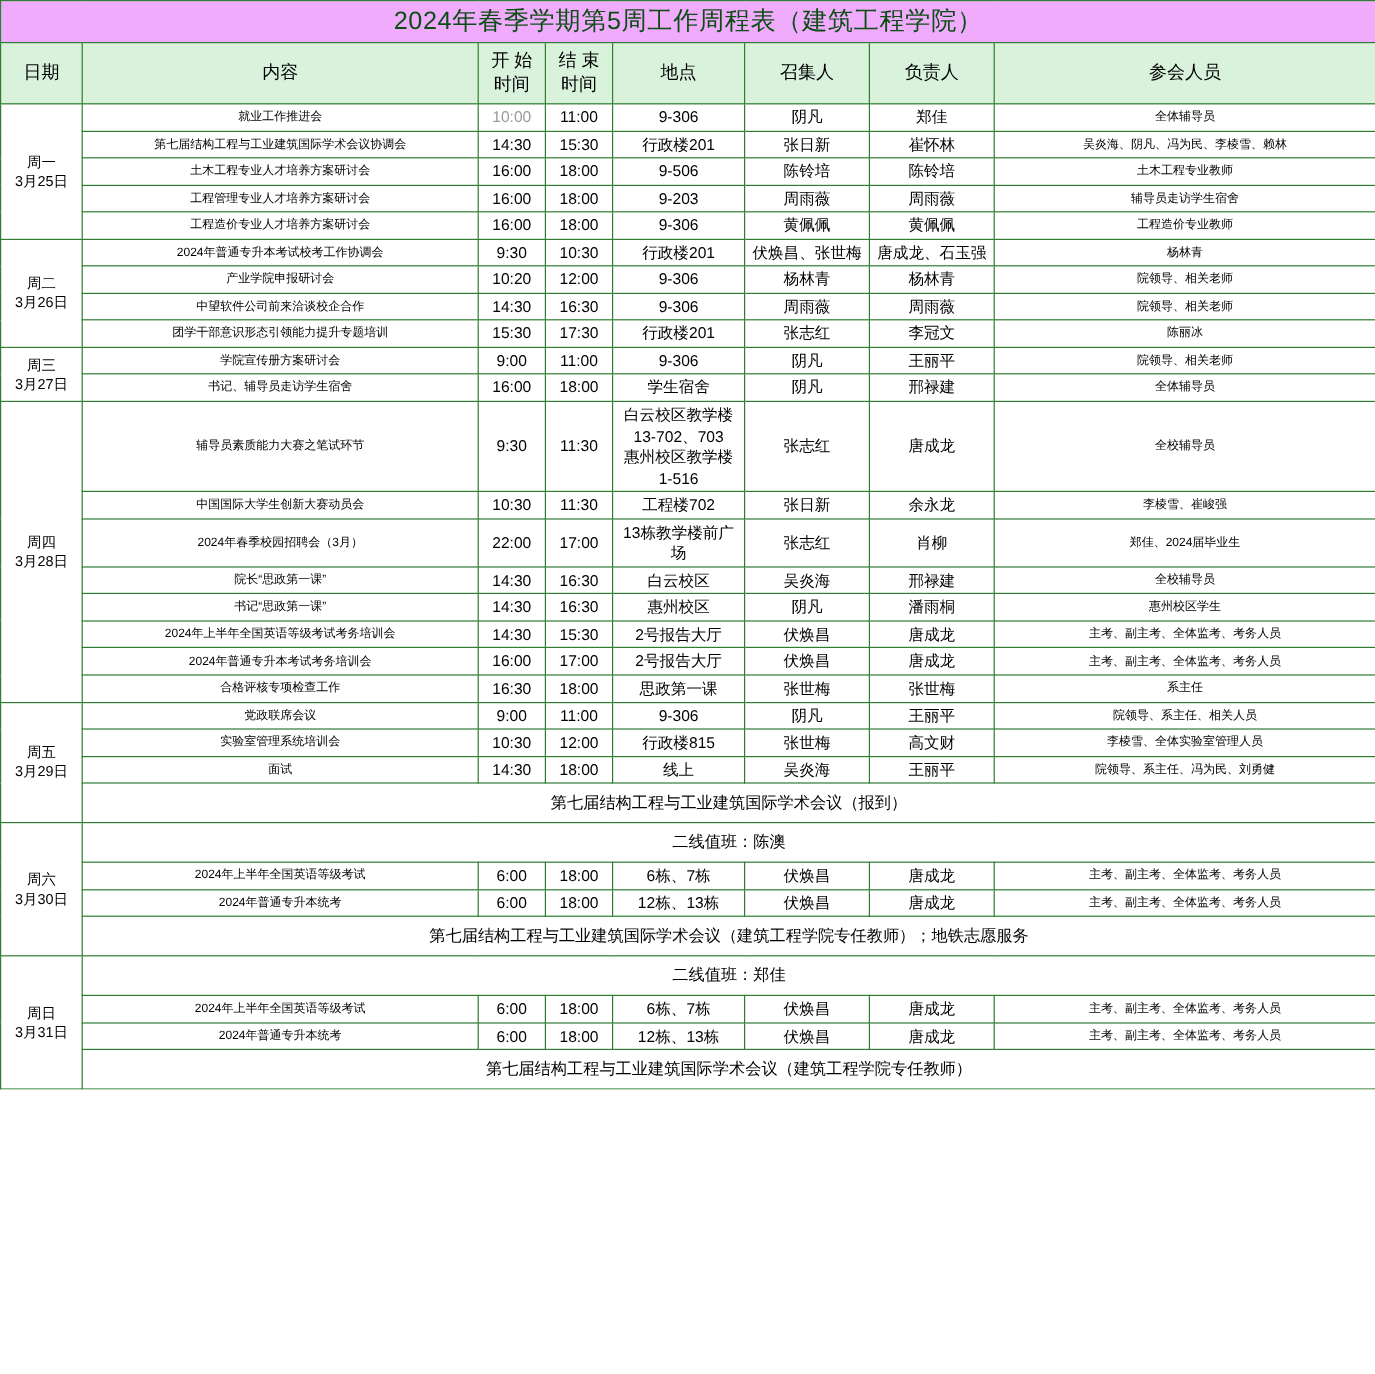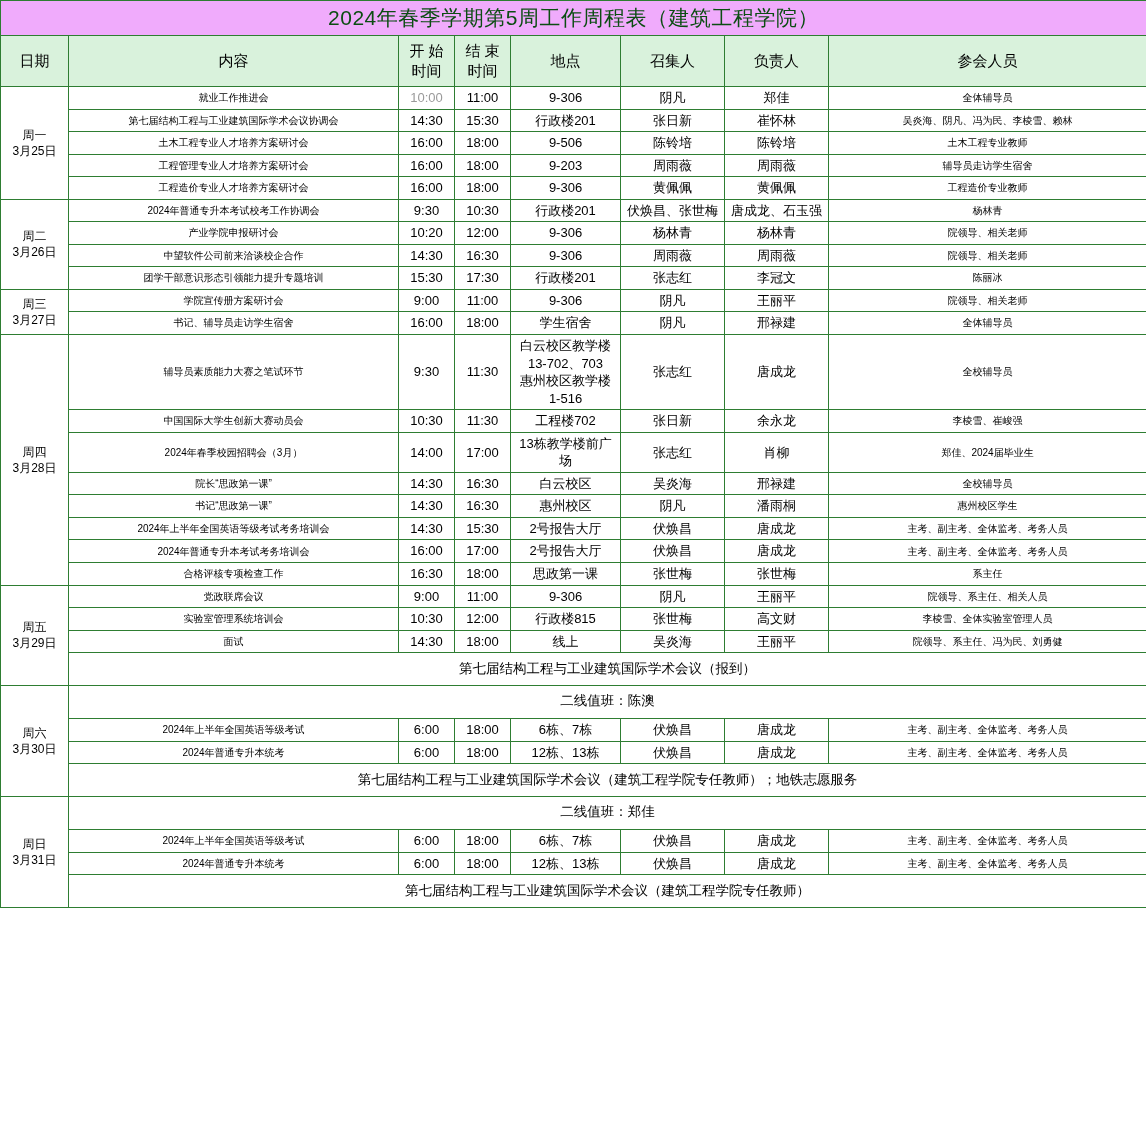--- a/index.html
+++ b/index.html
@@ -69,21 +69,20 @@
     text-align: left;
     padding-left: 8px;
     font-size: 13.5px;
     height: 28px;
     margin-top: 12px;
   }
   .duty-note {
     text-align: center;
     font-size: 13.5px;
     height: 28px;
-    font-family: Liberation Mono, monospace;
   }
   .gray {
     color: #9a9a9a;
   }
   col.c-day { width: 68px; }
   col.c-content { width: 330px; }
   col.c-start { width: 56px; }
   col.c-end { width: 56px; }
   col.c-place { width: 110px; }
   col.c-conv { width: 104px; }
@@ -252,21 +251,21 @@
         <td class="content-cell">中国国际大学生创新大赛动员会</td>
         <td class="time-cell">10:30</td>
         <td class="time-cell">11:30</td>
         <td class="place-cell">工程楼702</td>
         <td class="person-cell">张日新</td>
         <td class="person-cell">余永龙</td>
         <td class="attend-cell">李棱雪、崔峻强</td>
       </tr>
       <tr>
         <td class="content-cell">2024年春季校园招聘会（3月）</td>
-        <td class="time-cell">14:00</td>
+        <td class="time-cell">22:00</td>
         <td class="time-cell">17:00</td>
         <td class="place-cell">13栋教学楼前广场</td>
         <td class="person-cell">张志红</td>
         <td class="person-cell">肖柳</td>
         <td class="attend-cell">郑佳、2024届毕业生</td>
       </tr>
       <tr>
         <td class="content-cell">院长“思政第一课”</td>
         <td class="time-cell">14:30</td>
         <td class="time-cell">16:30</td>

